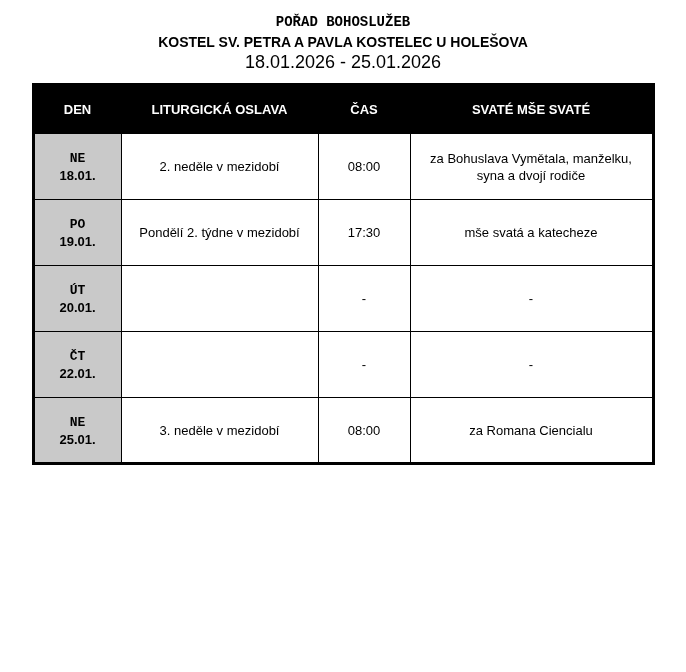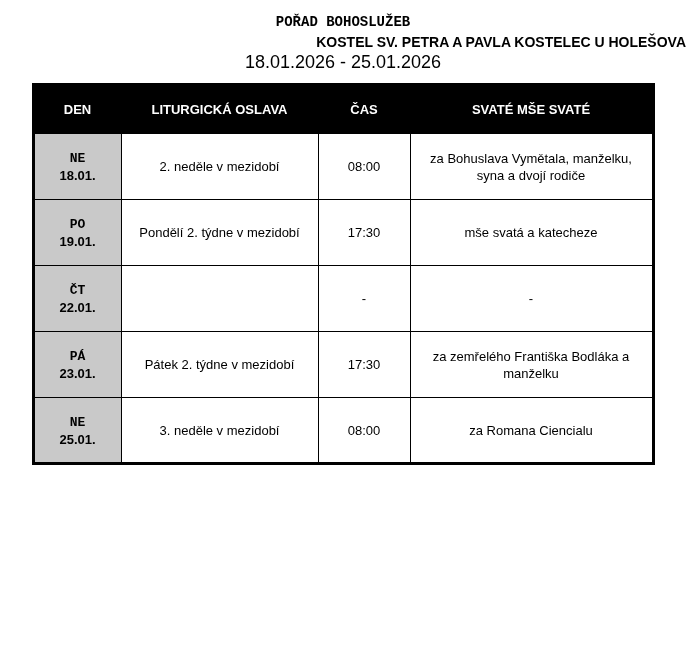--- a/index.html
+++ b/index.html
@@ -6,21 +6,21 @@
   html, body { margin: 0; padding: 0; }
   body {
     width: 686px;
     height: 672px;
     background: #ffffff;
     color: #000000;
     font-family: "Liberation Sans", sans-serif;
   }
   .doc-header { text-align: center; padding-top: 12px; }
   .title    { font-size: 14px; font-weight: bold; line-height: 20px; font-family: Liberation Mono, monospace; }
-  .subtitle { font-size: 14px; font-weight: bold; line-height: 20px; text-align: right; }
+  .subtitle { font-size: 14px; font-weight: bold; line-height: 20px; }
   .date-range { font-size: 18px; line-height: 20px; }
 
   table.schedule {
     border-collapse: collapse;
     table-layout: fixed;
     width: 620px;
     margin: 11px auto 0 auto;
     border: 3px solid #000000;
   }
   .schedule th, .schedule td {
@@ -83,30 +83,30 @@
       <td class="time-cell">08:00</td>
       <td>za Bohuslava Vymětala, manželku, syna a dvojí rodiče</td>
     </tr>
     <tr>
       <td class="den-cell"><span class="day">PO</span><span>19.01.</span></td>
       <td>Pondělí 2. týdne v mezidobí</td>
       <td class="time-cell">17:30</td>
       <td>mše svatá a katecheze</td>
     </tr>
     <tr>
-      <td class="den-cell"><span class="day">ČT</span><span>22.01.</span></td>
+      <td class="den-cell"><span class="day">ÚT</span><span>20.01.</span></td>
       <td></td>
       <td class="time-cell">-</td>
       <td>-</td>
     </tr>
     <tr>
-      <td class="den-cell"><span class="day">PÁ</span><span>23.01.</span></td>
-      <td>Pátek 2. týdne v mezidobí</td>
-      <td class="time-cell">17:30</td>
-      <td>za zemřelého Františka Bodláka a manželku</td>
+      <td class="den-cell"><span class="day">ČT</span><span>22.01.</span></td>
+      <td></td>
+      <td class="time-cell">-</td>
+      <td>-</td>
     </tr>
     <tr>
       <td class="den-cell"><span class="day">NE</span><span>25.01.</span></td>
       <td>3. neděle v mezidobí</td>
       <td class="time-cell">08:00</td>
       <td>za Romana Ciencialu</td>
     </tr>
   </tbody>
 </table>
 

